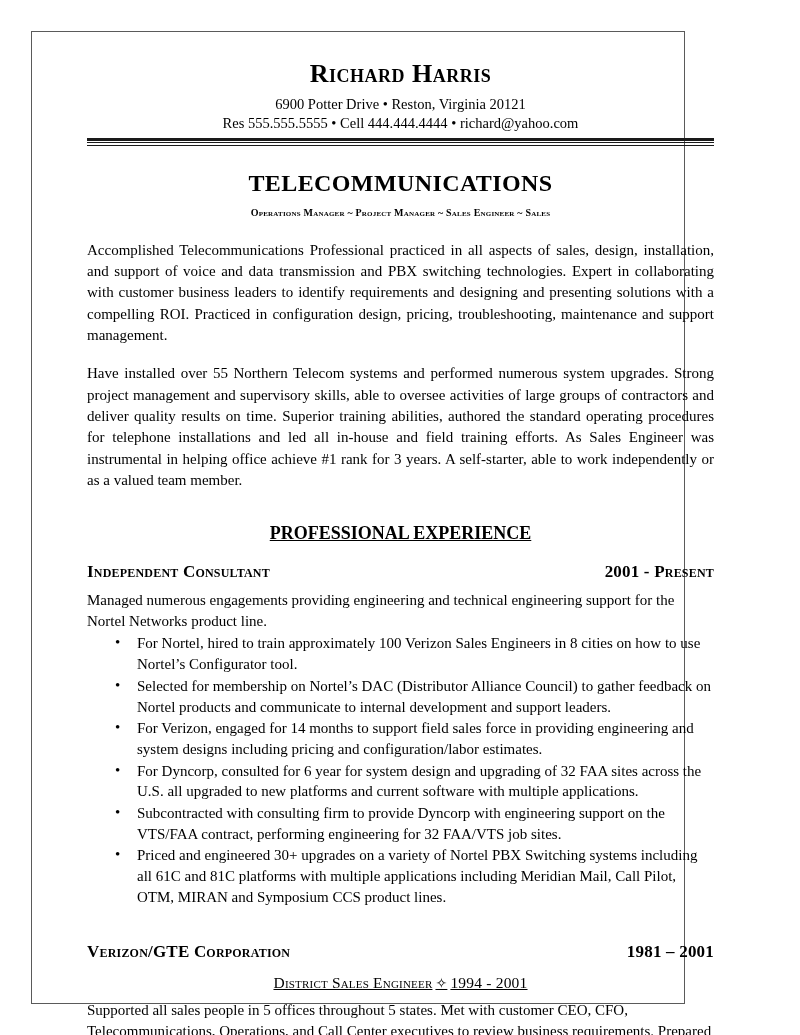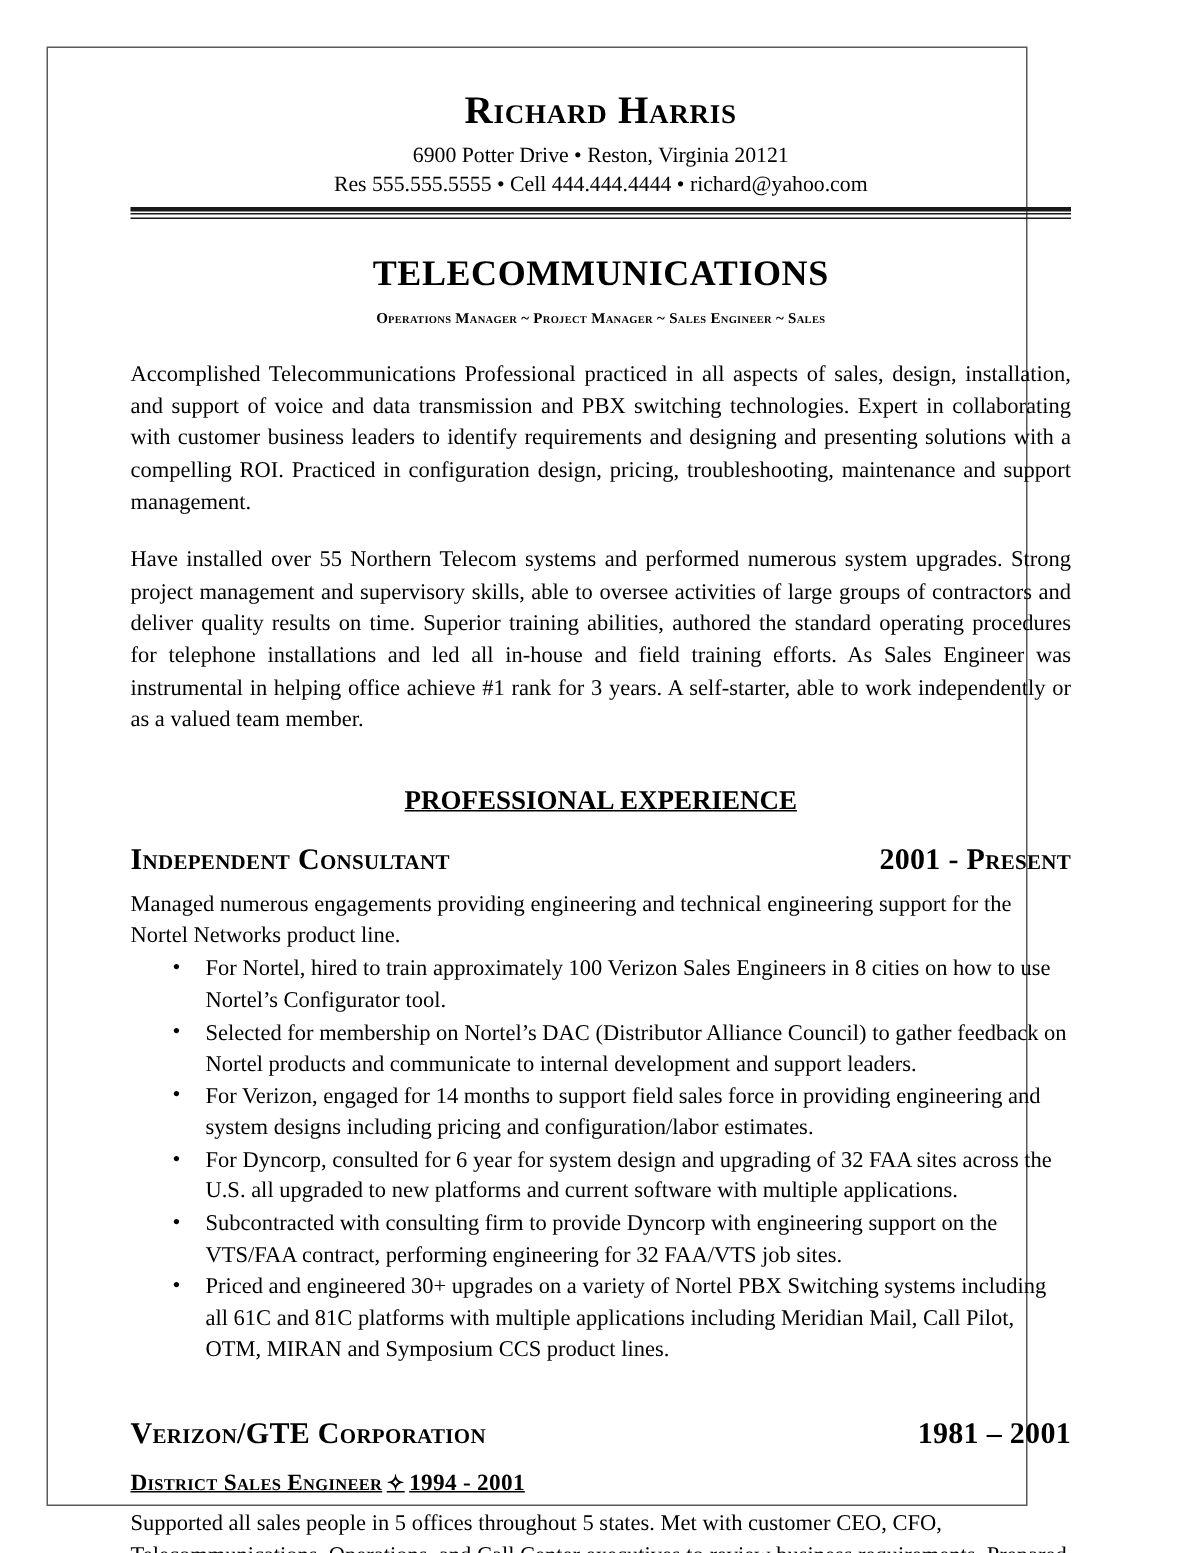--- a/index.html
+++ b/index.html
@@ -101,31 +101,31 @@
     font-size: 18px;
     font-weight: bold;
     text-decoration: underline;
     margin: 32px 0 0 0;
   }
 
   .job-header {
     display: flex;
     justify-content: space-between;
     align-items: baseline;
-    font-size: 20px;
+    font-size: 17px;
     font-weight: bold;
     font-variant: small-caps;
     letter-spacing: 0.2px;
     margin-top: 18px;
   }
 
   .job-subheader {
-    text-align: left;
+    text-align: center;
     font-size: 15.5px;
-    font-weight: bold;
+    font-weight: normal;
     font-variant: small-caps;
     letter-spacing: 0.2px;
     margin-top: 12px;
   }
   .job-subheader .u {
     text-decoration: underline;
   }
   .diamond-glyph {
     font-variant: normal;
     font-size: 14px;

